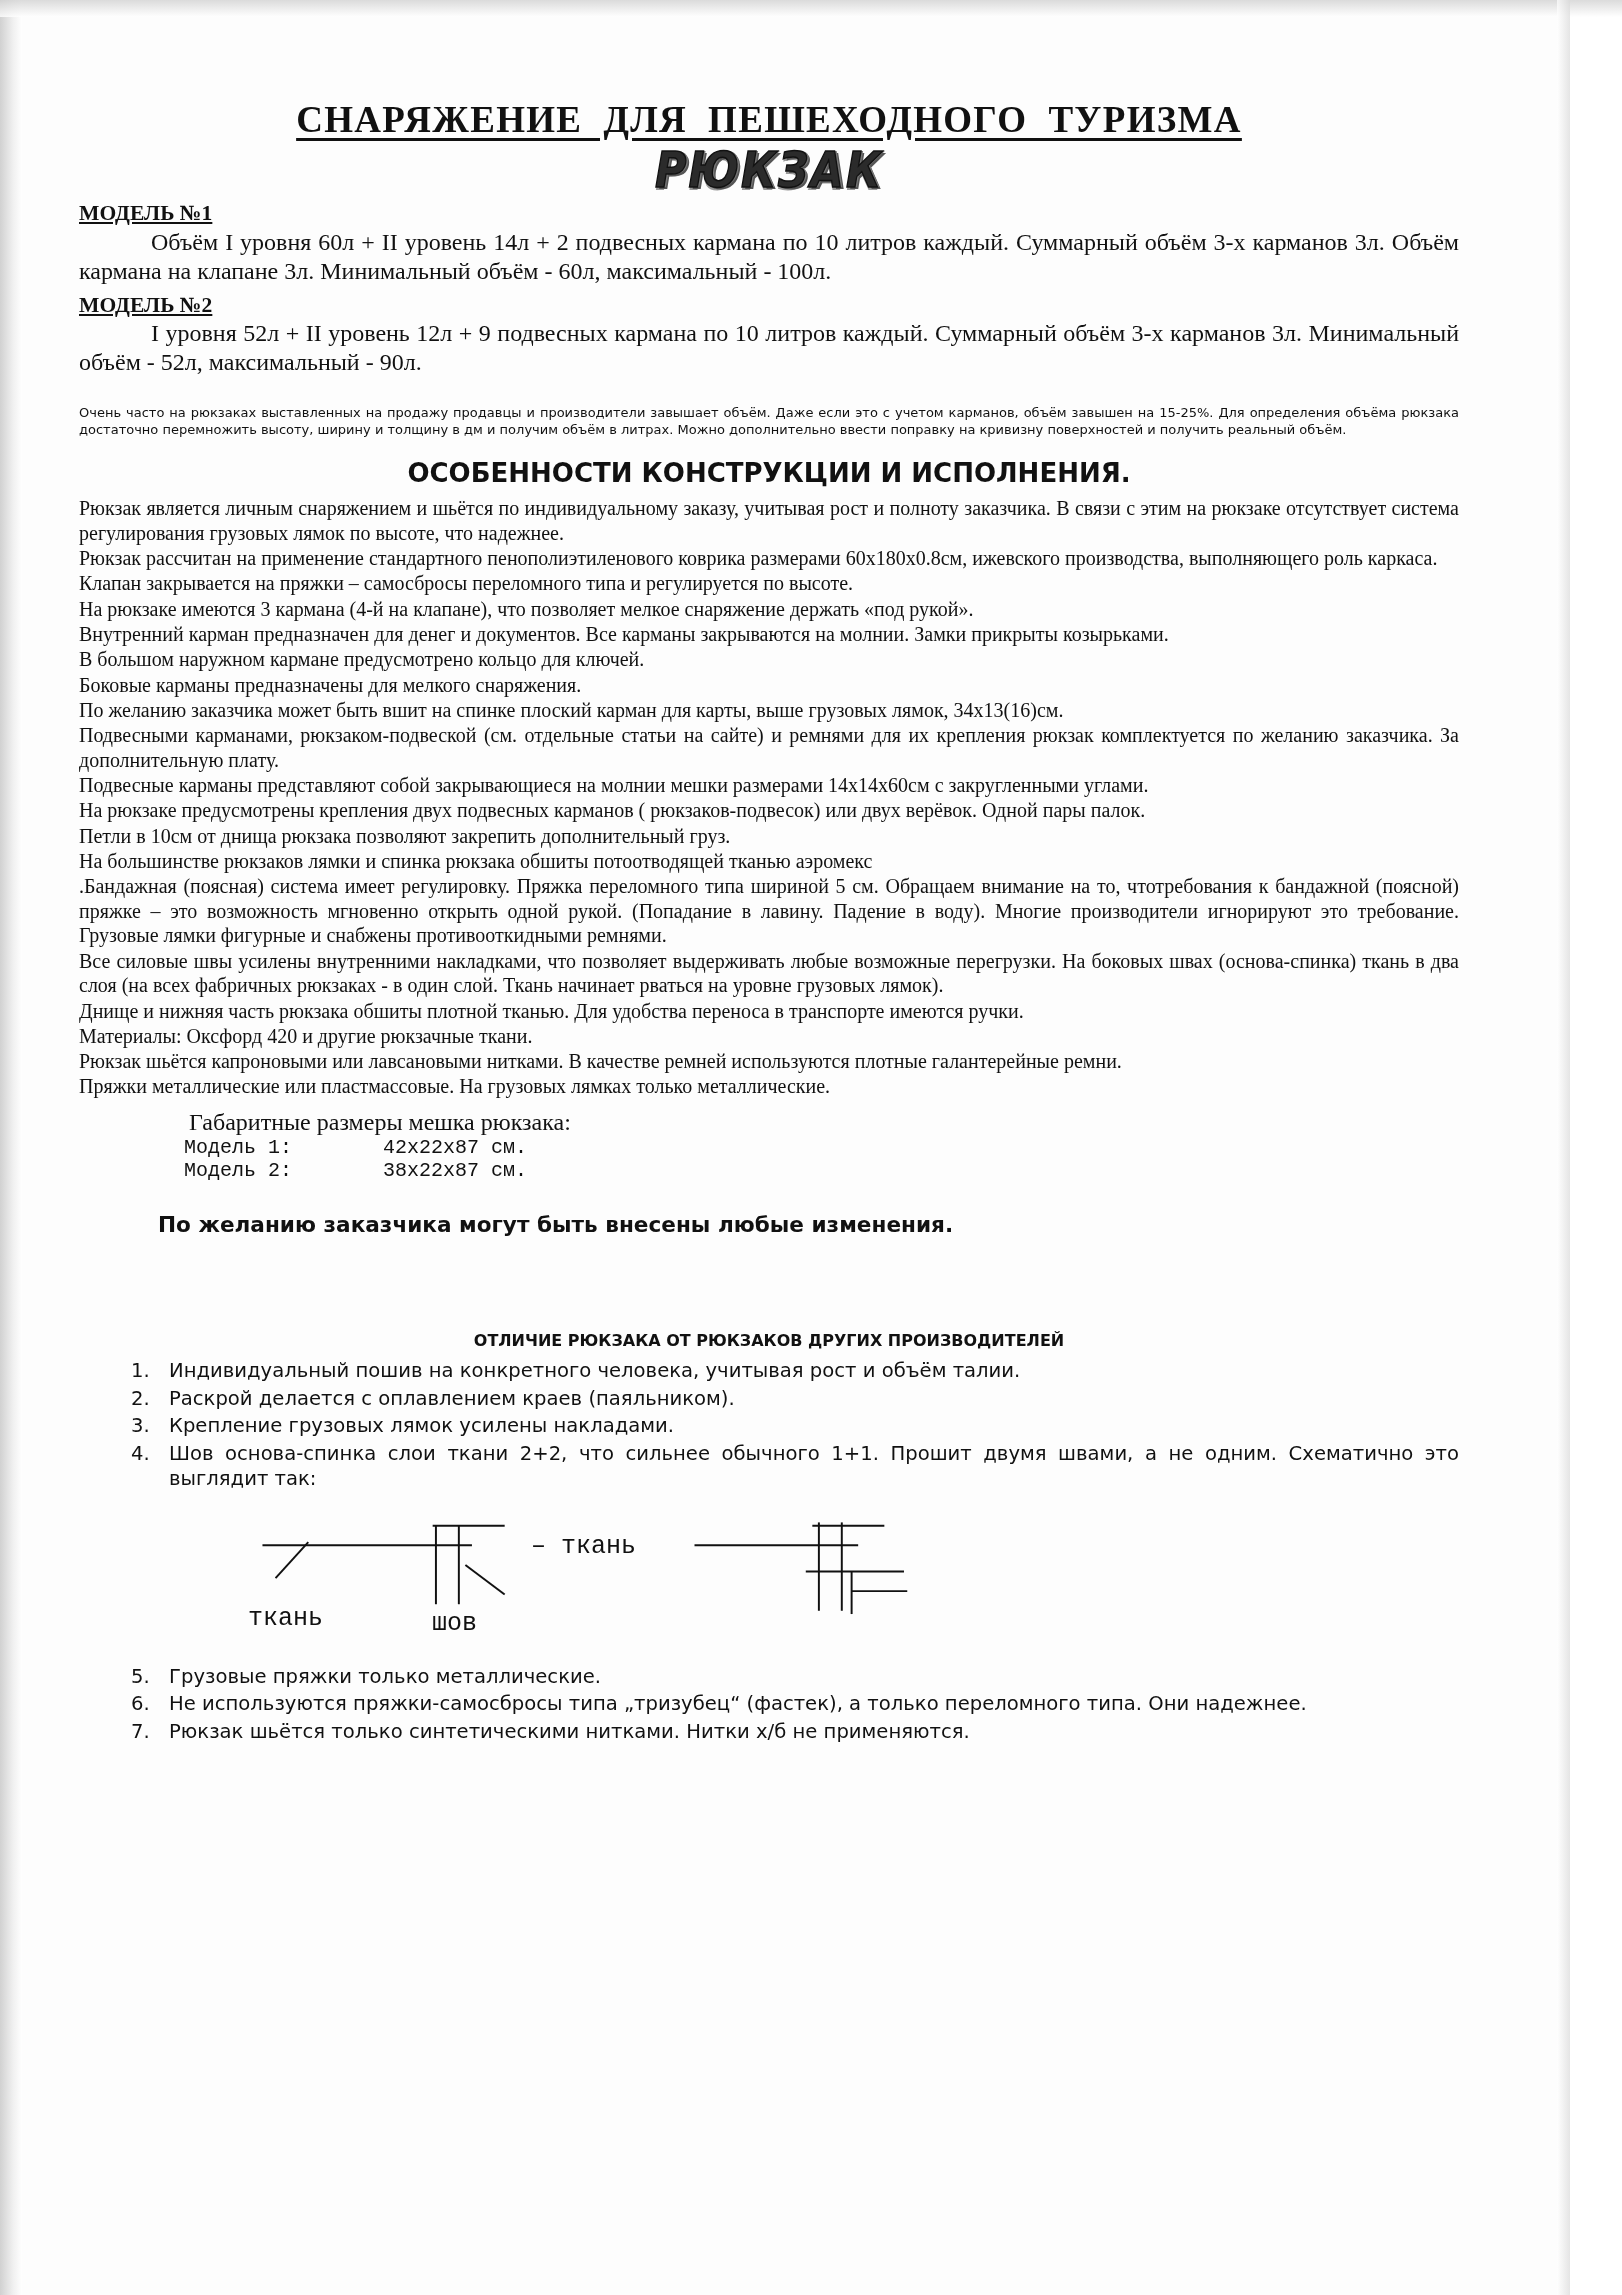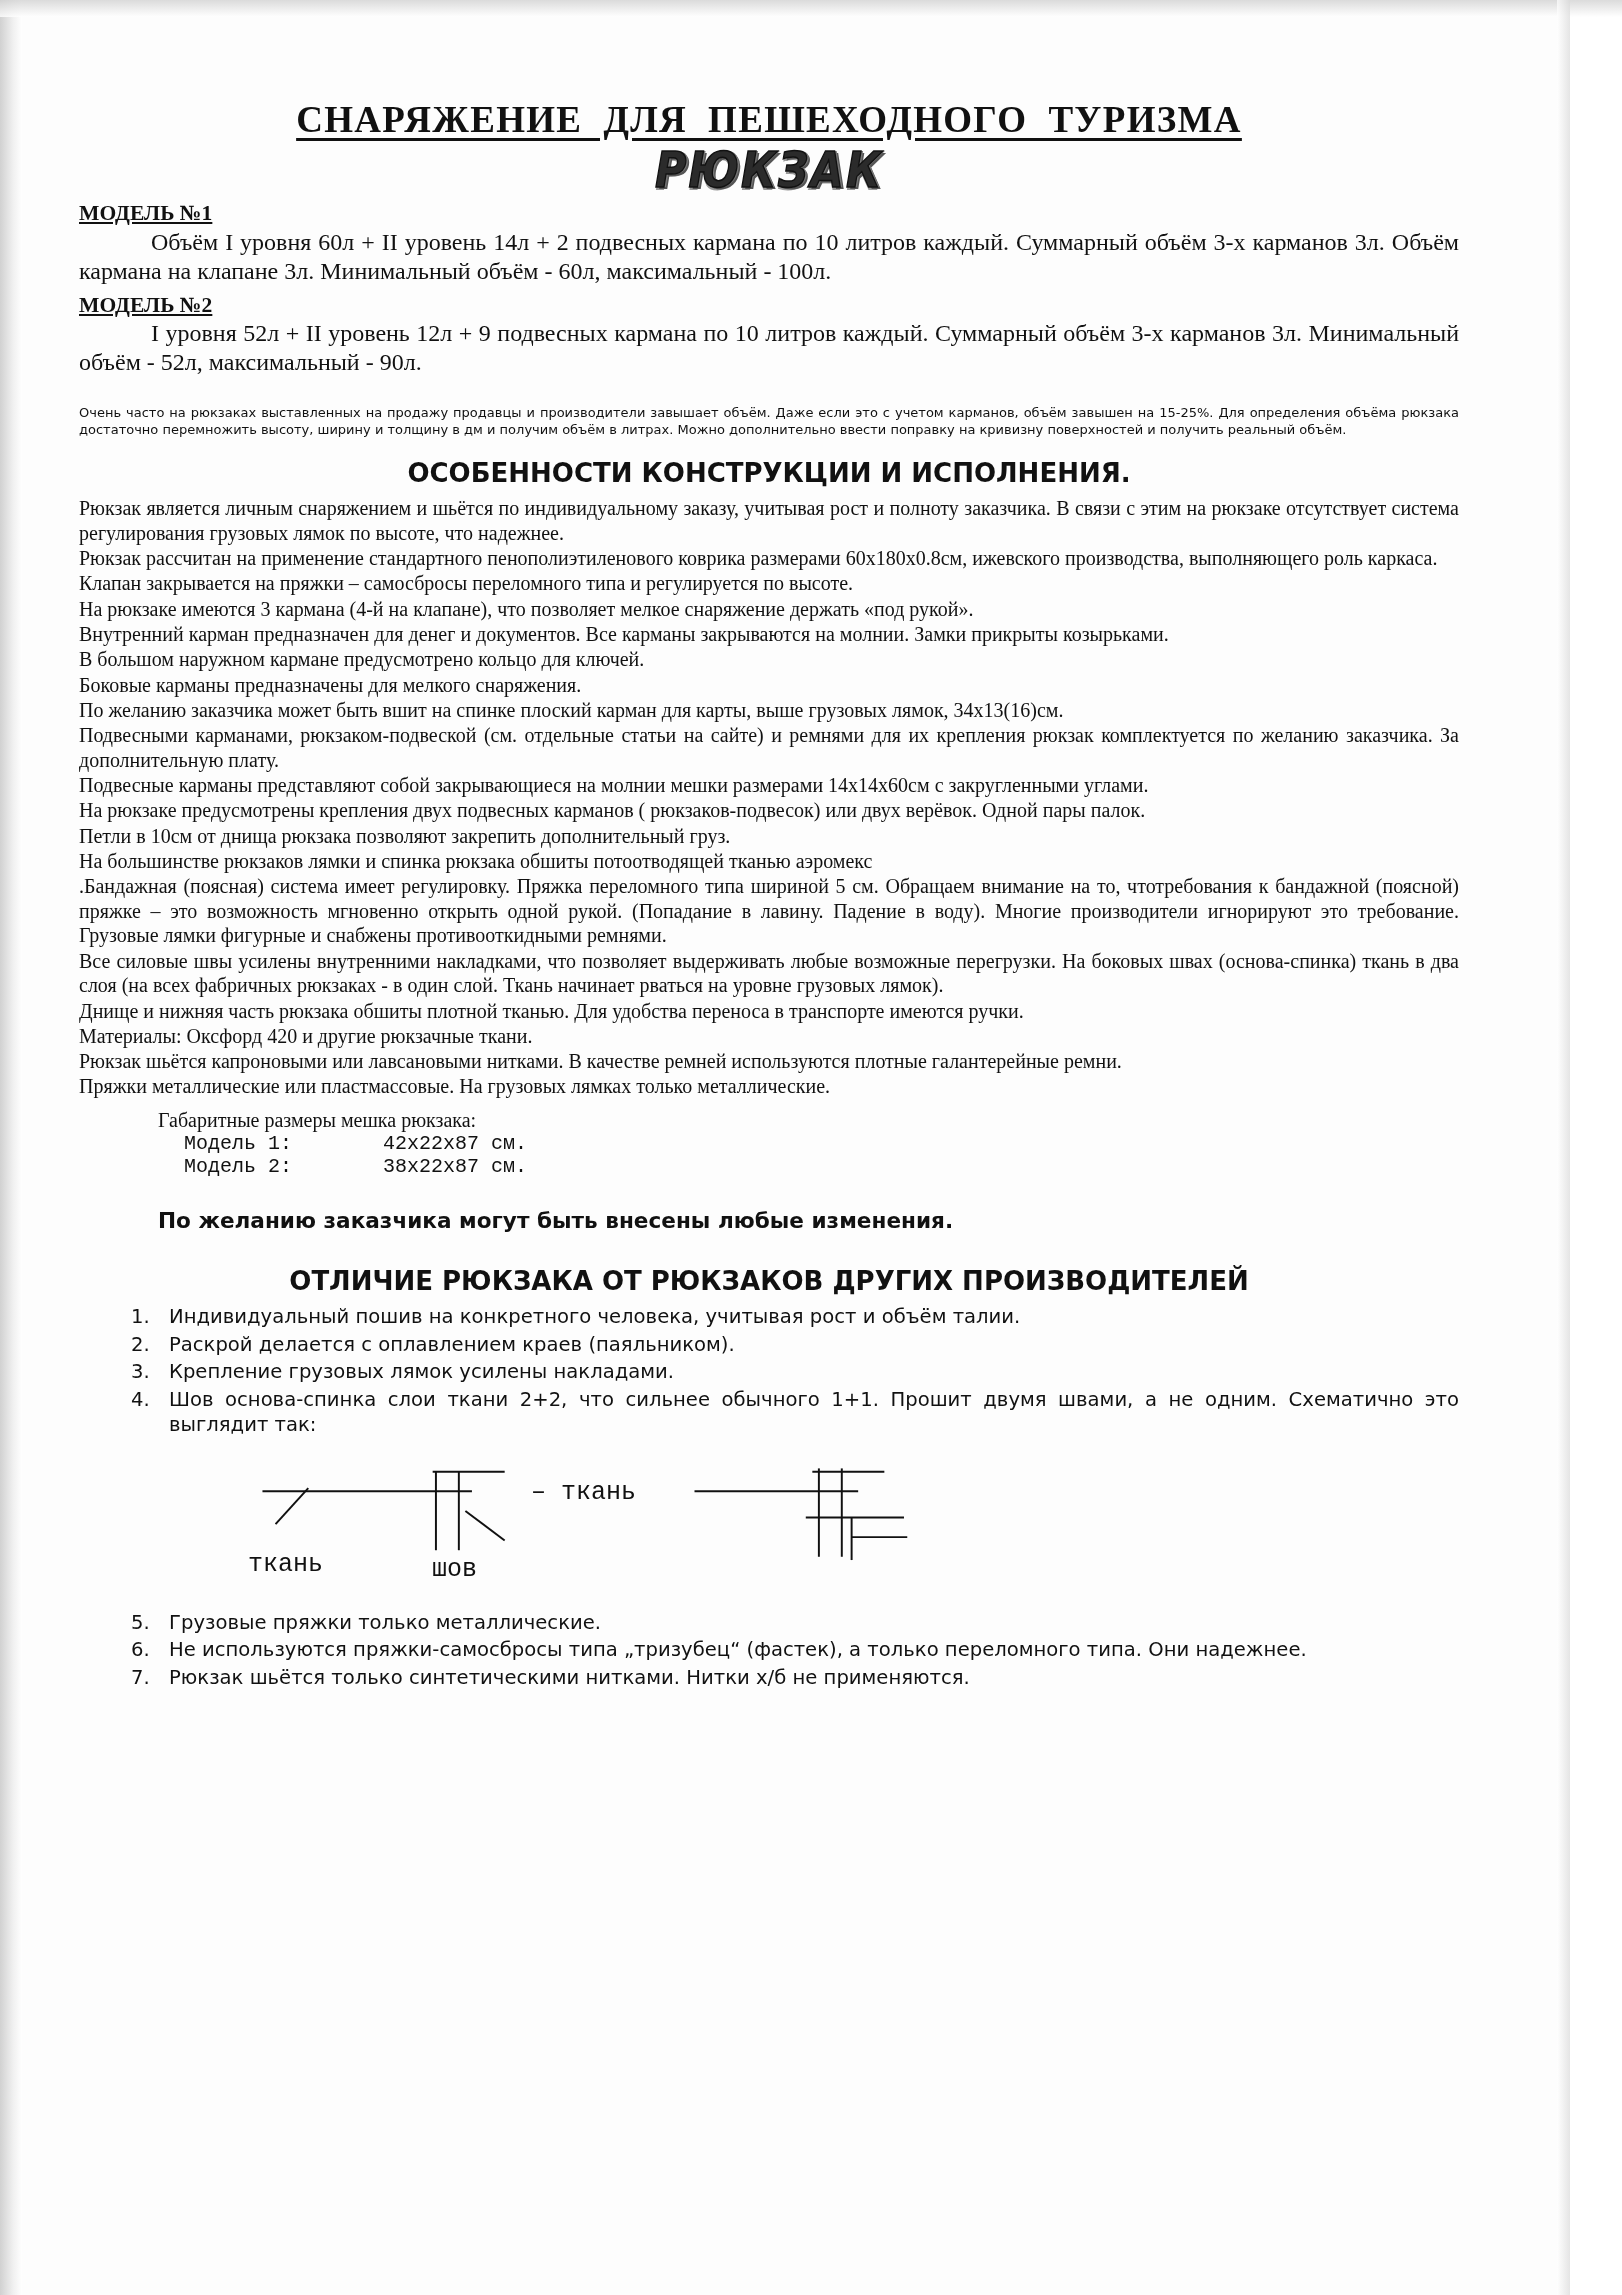--- a/index.html
+++ b/index.html
@@ -105,37 +105,37 @@
 
   h2.section-title {
     font-family: "DejaVu Sans", sans-serif;
     font-size: 26px;
     font-weight: bold;
     text-align: center;
     margin: 14.4px 0 7.9px 0;
     letter-spacing: 0px;
   }
   h2.section-title.wide {
-    font-size: 26px;
-    margin-top: 33px;
+    font-size: 16px;
+    margin-top: 94px;
   }
 
   .lines p {
     font-size: 20px;
     line-height: 1.23;
     text-align: justify;
     margin: 0 0 0.7px 0;
   }
 
   .sizes {
     margin: 10.5px 0 0 0;
   }
   .sizes .sz-head {
-    font-size: 20px;
-    margin-left: 79px;
+    font-size: 24px;
+    margin-left: 110px;
   }
   .sizes .sz-row {
     font-size: 20px;
     margin-left: 105px;
     font-family: Liberation Mono, monospace;
   }
   .sizes .sz-row .sz-val {
     display: inline-block;
     margin-left: 79px;
   }

